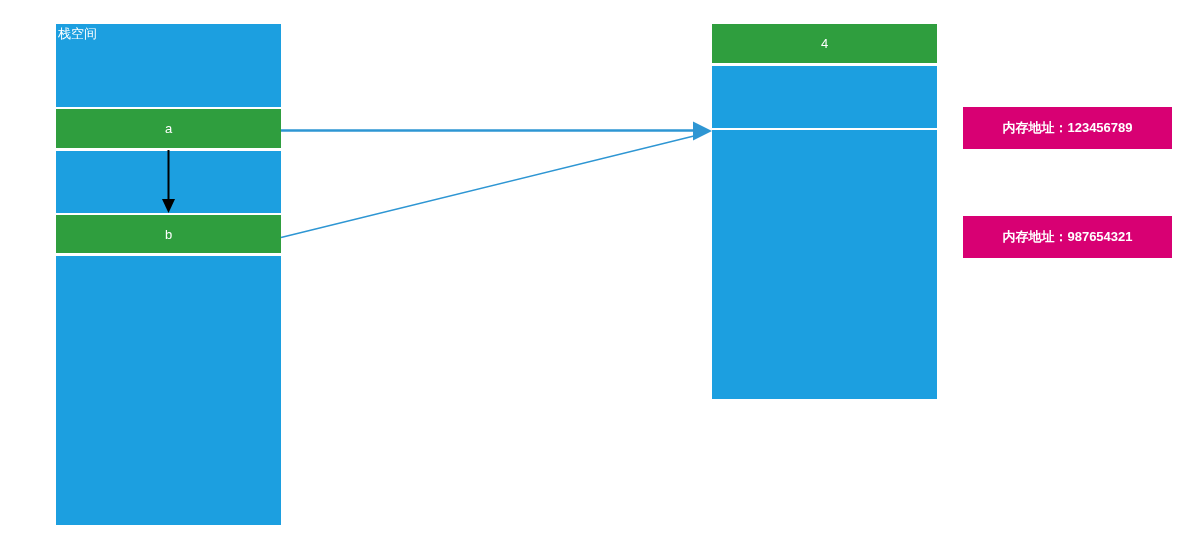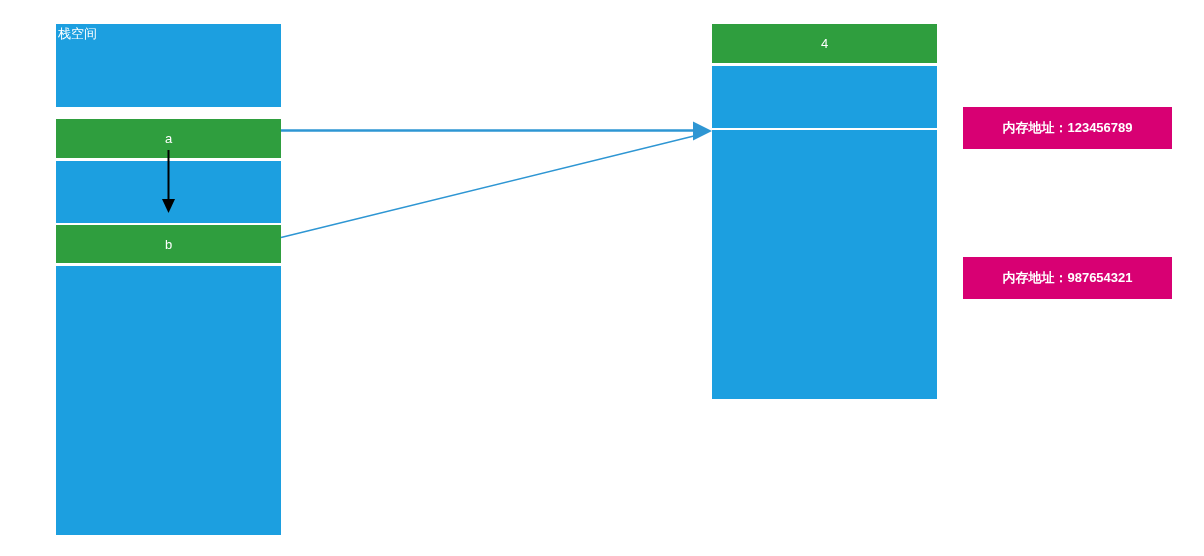--- a/index.html
+++ b/index.html
@@ -14,21 +14,21 @@
     position:absolute;
     top:24px;
     width:225px;
     display:flex;
     flex-direction:column;
   }
   #stack-column { left:56px; }
   #data-column  { left:712px; }
   .seg { width:100%; }
   .seg.blue { background:var(--column-blue,#1C9FE0); }
-  .seg-top    { height:83px;  margin-bottom:12px; position:relative;text-align:right; }
+  .seg-top    { height:83px;  margin-bottom:2px; position:relative;text-align:right; }
   .cell-a     { height:39px;  margin-bottom:3px; }
   .seg-mid    { height:62px;  margin-bottom:2px; }
   .cell-b     { height:38px;  margin-bottom:3px; }
   .seg-bottom { height:269px; }
   .cell {
     background:var(--cell-green,#2F9E3E);
     color:#ffffff;
     font-size:13px;
     display:flex;
     align-items:center;
@@ -51,21 +51,21 @@
     background:var(--address-pink,#D80073);
     color:#ffffff;
     font-size:13px;
     font-weight:bold;
     display:flex;
     align-items:center;
     justify-content:center;
     white-space:nowrap;
   }
   #addr-1 { top:107px;text-align:right; }
-  #addr-2 { top:216px;margin-top:41px; }
+  #addr-2 { top:216px; }
   .arrows-layer {
     position:absolute;
     left:0; top:0;
     width:1204px; height:556px;
     pointer-events:none;
   }
   .black-line { stroke:var(--arrow-black,#000000); stroke-width:2; }
   .black-fill { fill:var(--arrow-black,#000000); }
   .blue-line  { stroke:var(--arrow-blue,#2E96D3); stroke-width:1.5; }
   .blue-line.thick { stroke-width:2.5; }

